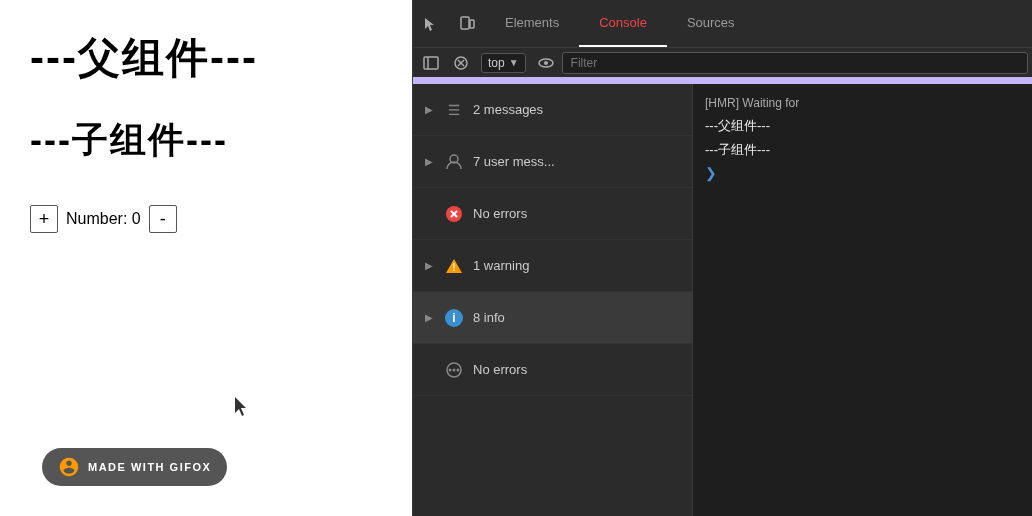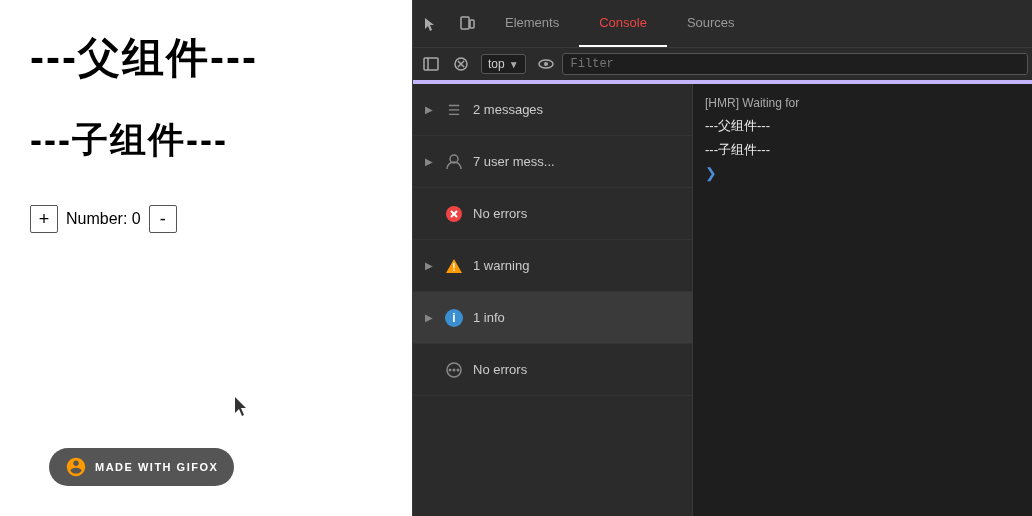--- a/index.html
+++ b/index.html
@@ -60,21 +60,21 @@
     }
 
     .counter-label {
       font-size: 16px;
       color: #000;
     }
 
     .gifox-badge {
       position: absolute;
       bottom: 30px;
-      left: 49px;
+      left: 42px;
       background: #555;
       border-radius: 20px;
       padding: 8px 16px;
       display: flex;
       align-items: center;
       gap: 8px;
     }
 
     .gifox-icon {
       width: 22px;
@@ -138,21 +138,21 @@
     }
 
     
     .console-toolbar {
       height: 36px;
       background: #2b2b2b;
       display: flex;
       align-items: center;
       padding: 0 4px;
       gap: 2px;
-      border-bottom: 4px solid #c4b5fd;
+      border-bottom: 7px solid #c4b5fd;
       flex-shrink: 0;
     }
 
     .toolbar-btn {
       width: 28px;
       height: 28px;
       display: flex;
       align-items: center;
       justify-content: center;
       cursor: pointer;
@@ -177,21 +177,20 @@
 
     .filter-input {
       flex: 1;
       background: #1e1e1e;
       border: 1px solid #555;
       border-radius: 3px;
       color: #ccc;
       font-size: 12px;
       padding: 3px 8px;
       outline: none;
-      font-family: Liberation Mono, monospace;
     }
 
     
     .console-main {
       flex: 1;
       display: flex;
       overflow: hidden;
     }
 
     
@@ -439,21 +438,21 @@
           </svg>
         </span>
         <span>1 warning</span>
       </div>
 
       <div class="sidebar-item selected">
         <span class="sidebar-arrow">▶</span>
         <span class="sidebar-icon">
           <div class="icon-info">i</div>
         </span>
-        <span>1 info</span>
+        <span>8 info</span>
       </div>
 
       <div class="sidebar-item">
         <span class="sidebar-arrow" style="visibility:hidden;">▶</span>
         <span class="sidebar-icon icon-verbose">
           <svg width="18" height="18" viewBox="0 0 18 18">
             <circle cx="9" cy="9" r="7" fill="none" stroke="#888" stroke-width="1.5"></circle>
             <circle cx="5" cy="9" r="1.5" fill="#888"></circle>
             <circle cx="9" cy="9" r="1.5" fill="#888"></circle>
             <circle cx="13" cy="9" r="1.5" fill="#888"></circle>

